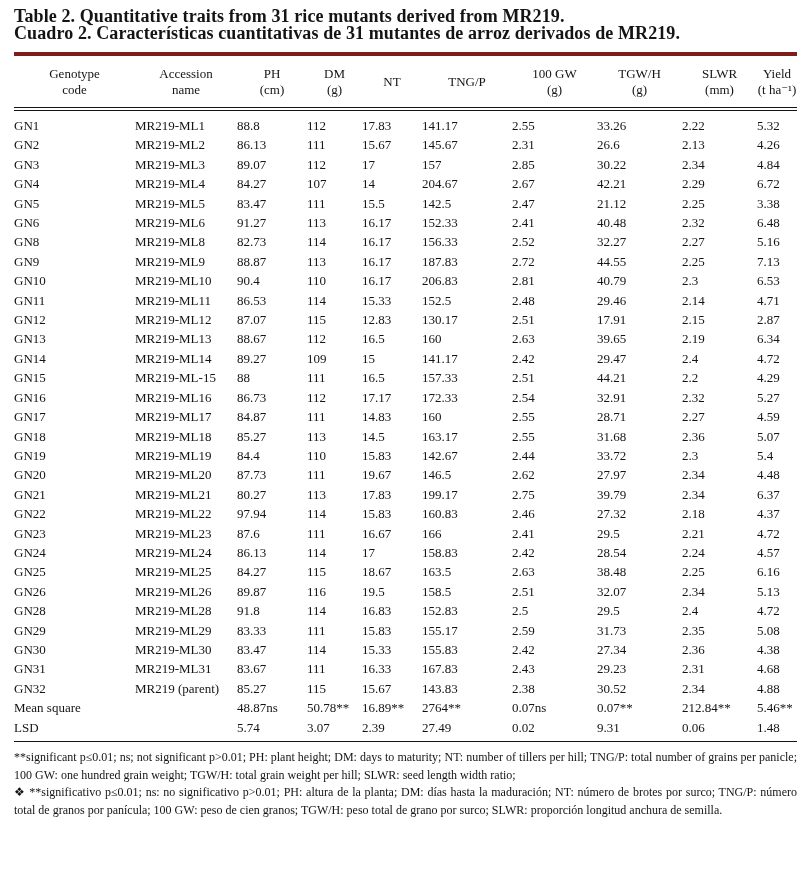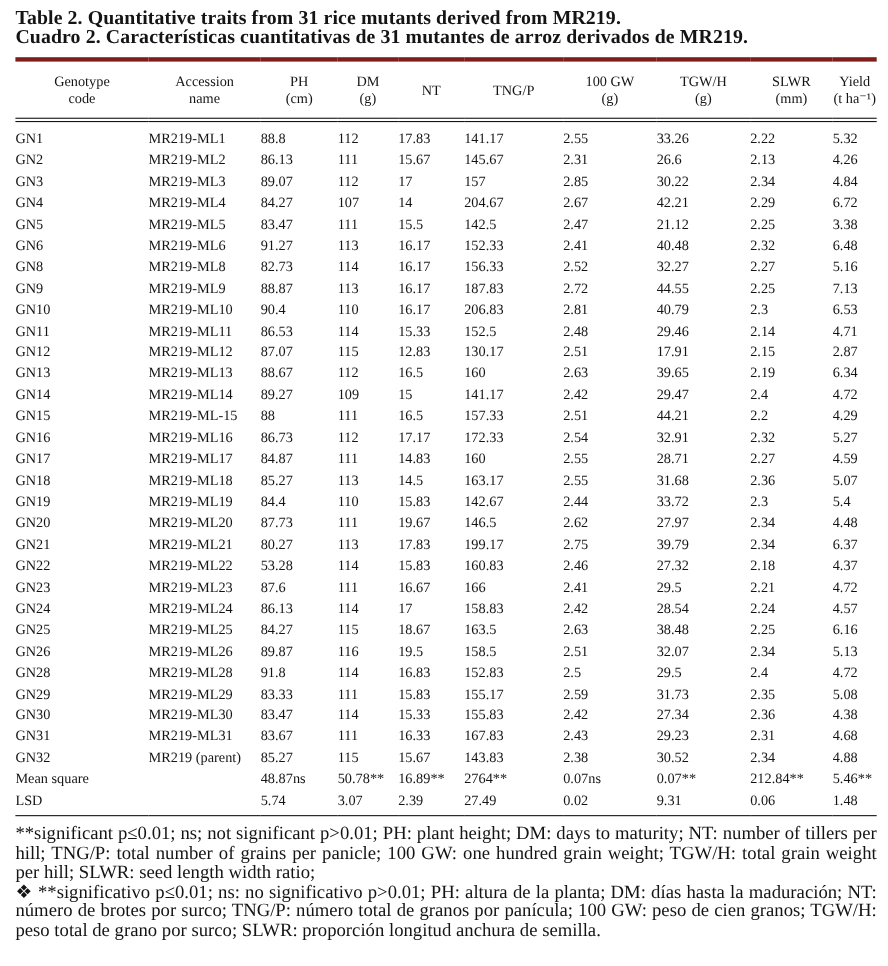--- a/index.html
+++ b/index.html
@@ -58,21 +58,21 @@
     white-space: nowrap;
     padding: 0;
     overflow: visible;
   }
   tbody tr:first-child td { padding-top: 5px; }
   tbody tr:last-child td  { padding-bottom: 4px; }
 
   .footnote {
     width: 783px;
     margin-top: 7px;
-    font-size: 17px;
+    font-size: 12px;
     line-height: 17.6px;
     text-align: justify;
   }
   .footnote p { text-align: justify; }
 </style>
 </head>
 <body>
 
 <div class="page">
 
@@ -345,21 +345,21 @@
           <td>17.83</td>
           <td>199.17</td>
           <td>2.75</td>
           <td>39.79</td>
           <td>2.34</td>
           <td>6.37</td>
         </tr>
         <tr>
           <td>GN22</td>
           <td>MR219-ML22</td>
-          <td>53.28</td>
+          <td>97.94</td>
           <td>114</td>
           <td>15.83</td>
           <td>160.83</td>
           <td>2.46</td>
           <td>27.32</td>
           <td>2.18</td>
           <td>4.37</td>
         </tr>
         <tr>
           <td>GN23</td>

